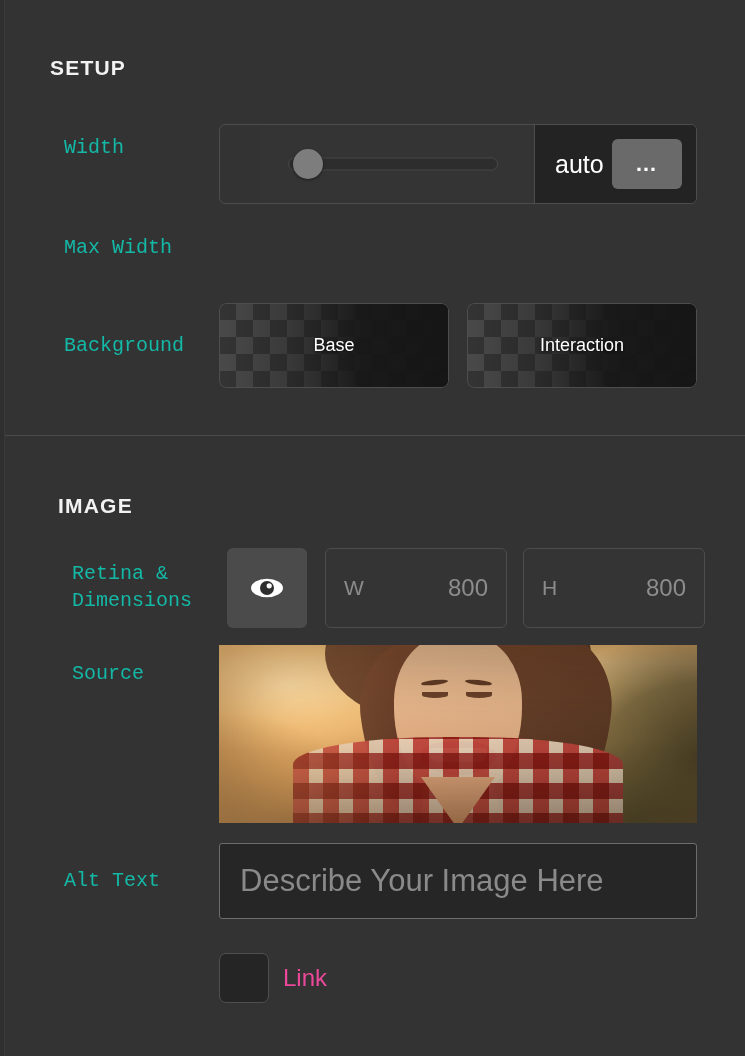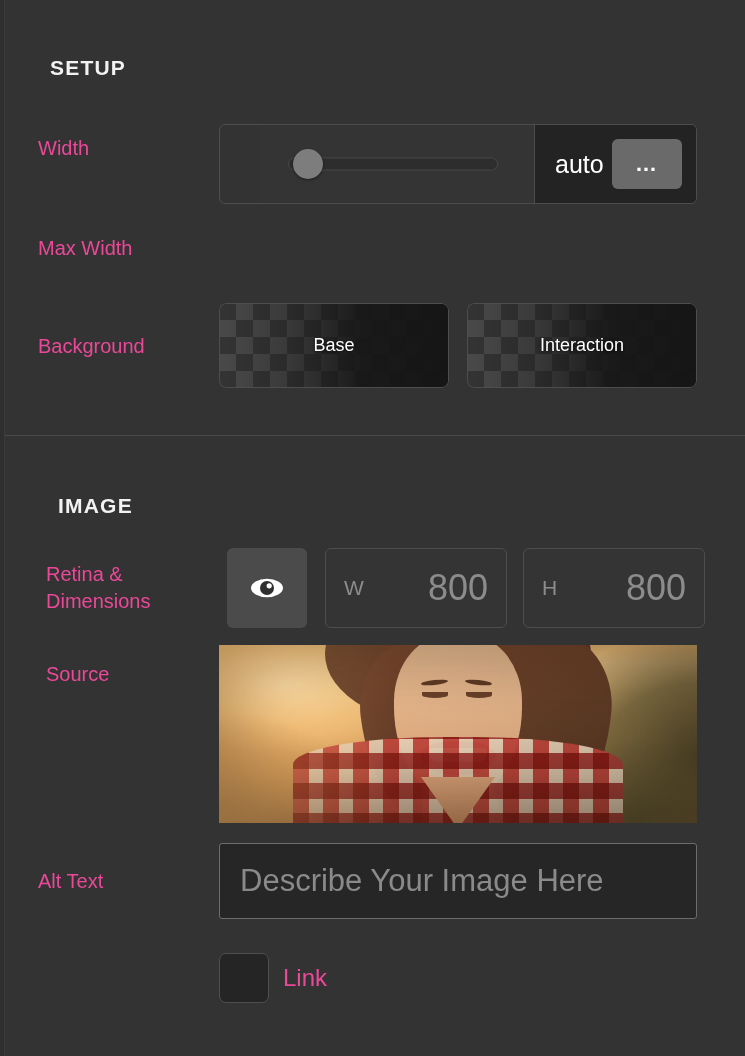--- a/index.html
+++ b/index.html
@@ -47,25 +47,26 @@
     font-weight: bold;
     letter-spacing: 1.2px;
   }
   .title-setup { top: 56px; }
   .title-image { top: 494px; }
 
   .row { position: absolute; left: 0; width: 745px; }
 
   .row-label {
     position: absolute;
-    left: 38px;
-    color: #ec4899;
+    left: 64px;
+    color: #14b8a6;
     font-size: 20px;
     font-weight: normal;
     line-height: 26px;
+    font-family: Liberation Mono, monospace;
   }
 
   
   .control-group {
     position: absolute;
     left: 219px;
     width: 478px;
     height: 80px;
     display: flex;
     border: 1px solid #4d4d4d;
@@ -183,21 +184,21 @@
   .dim-prefix {
     position: absolute;
     left: 18px;
     color: #8c8c8c;
     font-size: 21px;
   }
   .dim-value {
     position: absolute;
     right: 18px;
     color: #8c8c8c;
-    font-size: 36px;
+    font-size: 24px;
   }
 
   
   .photo {
     position: absolute;
     left: 219px;
     top: 645px;
     width: 478px;
     height: 178px;
     overflow: hidden;

